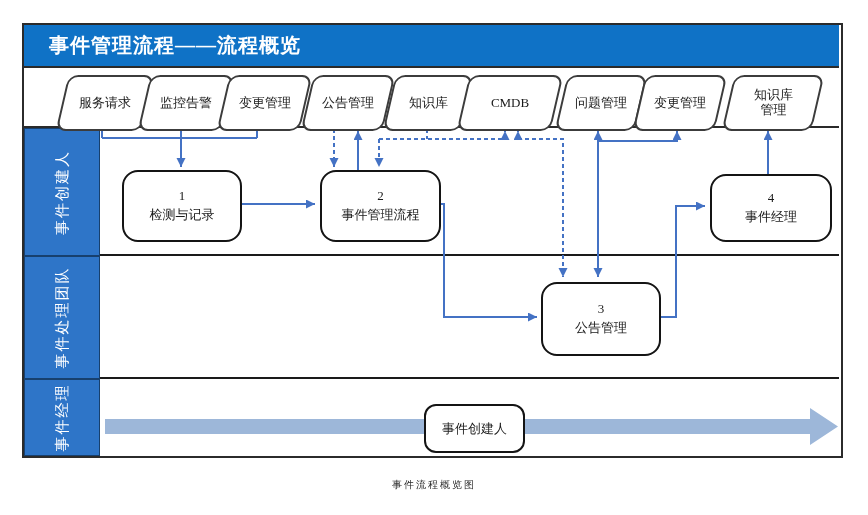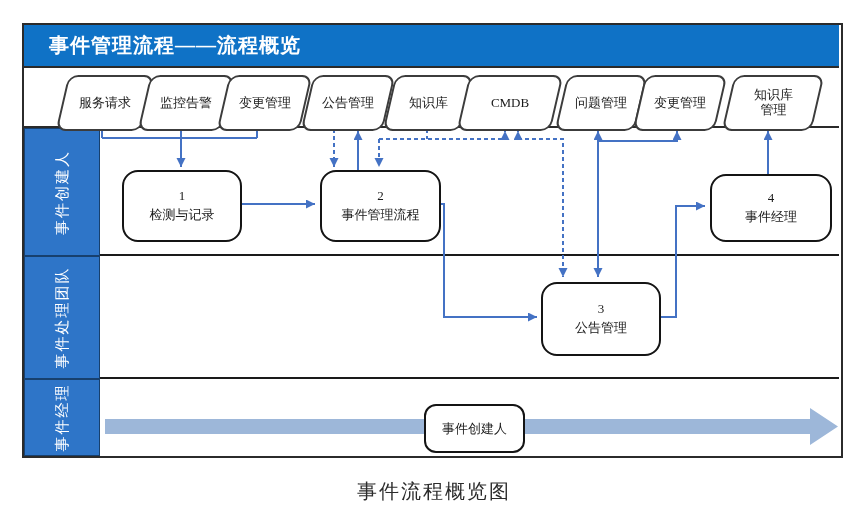--- a/index.html
+++ b/index.html
@@ -35,21 +35,21 @@
         font-size:13px;color:#1a1a1a;line-height:1.45;text-align:center;}
   .b1{left:122px;top:170px;width:116px;height:68px;}
   .b2{left:320px;top:170px;width:117px;height:68px;}
   .b3{left:541px;top:282px;width:116px;height:70px;}
   .b4{left:710px;top:174px;width:118px;height:64px;}
   .monitor{position:absolute;left:424px;top:404px;width:97px;height:45px;background:#fff;
         border:2px solid #141414;border-radius:12px;z-index:4;
         display:flex;align-items:center;justify-content:center;font-size:13px;color:#1a1a1a;}
   .overlay{position:absolute;left:0;top:0;z-index:2;pointer-events:none;}
   .caption{position:absolute;left:0;top:478px;width:868px;text-align:center;
-           font-size:20px;color:#2b2b2b;letter-spacing:2px;z-index:1;}
+           font-size:10px;color:#2b2b2b;letter-spacing:2px;z-index:1;}
 </style>
 </head>
 <body>
 
 <div class="canvas">
 
   <div class="frame"></div>
 
   <div class="titlebar">
     <span>事件管理流程——流程概览</span>

